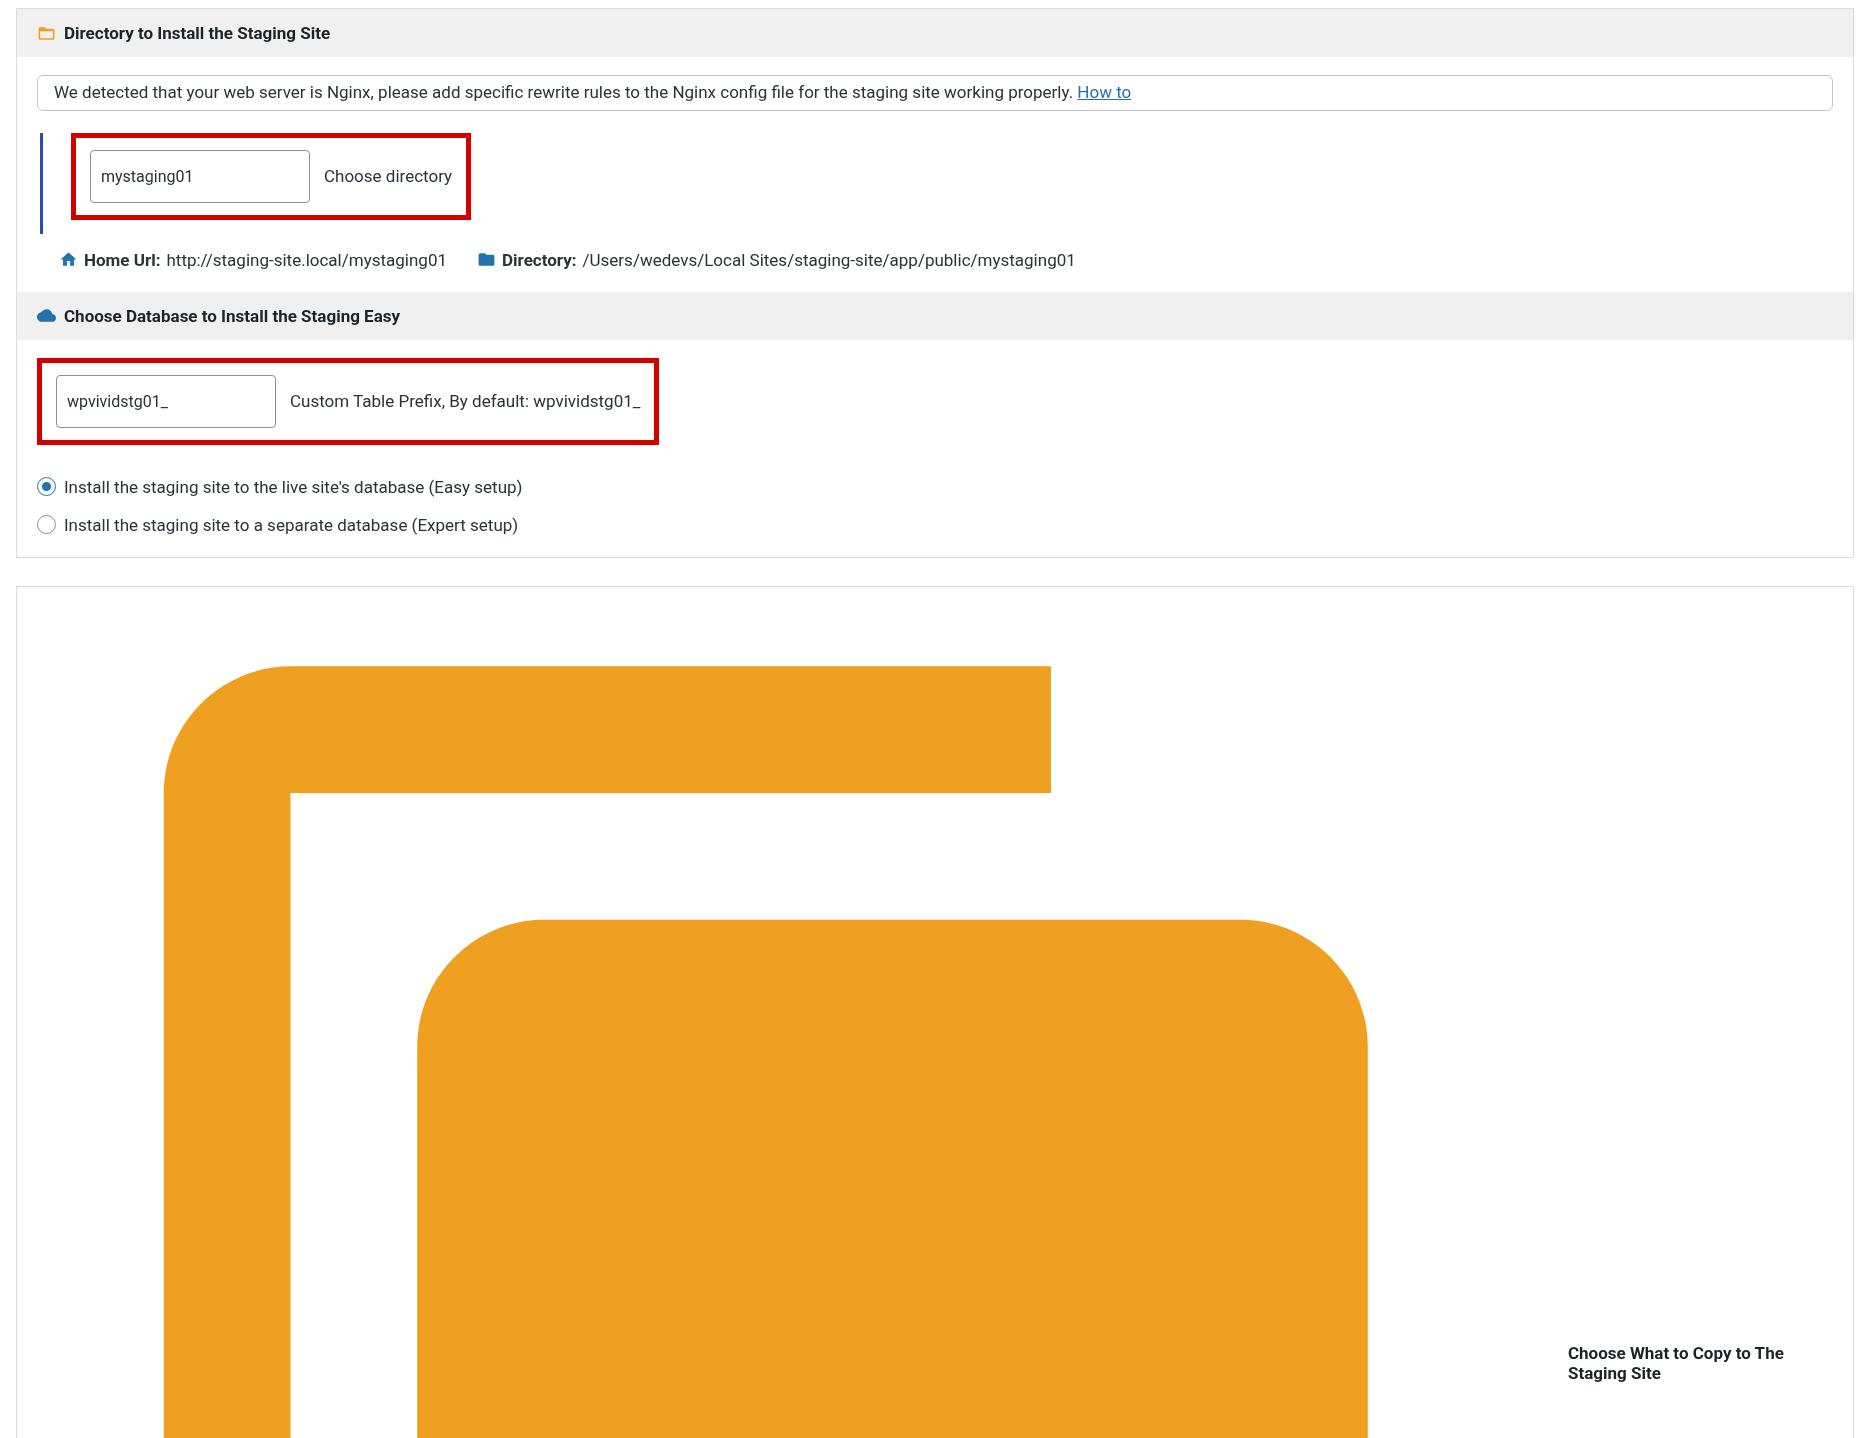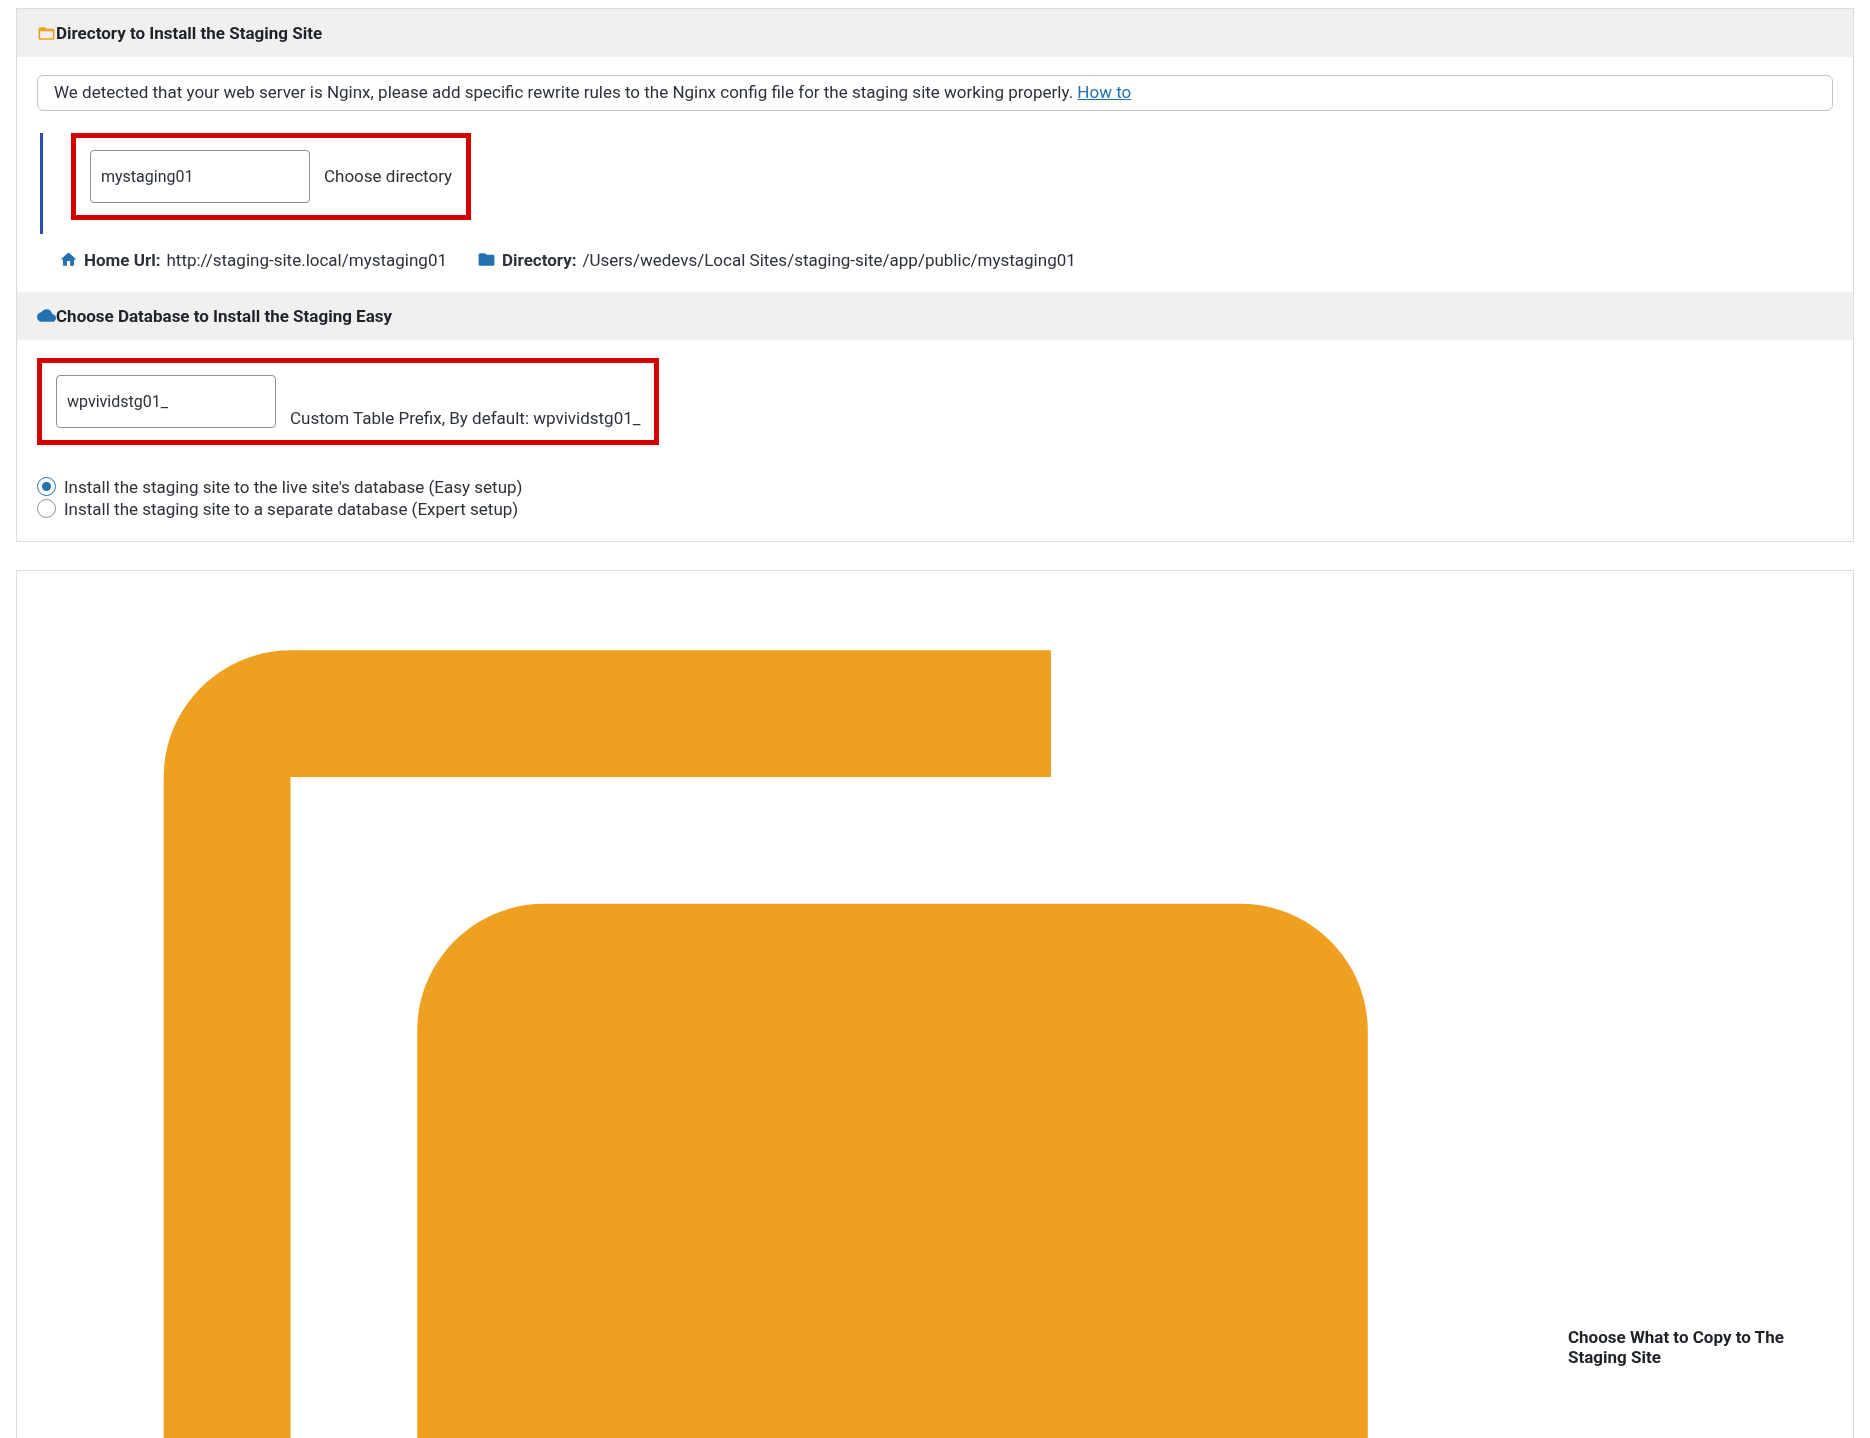--- a/index.html
+++ b/index.html
@@ -13,21 +13,21 @@
 .panel {
   border: 1px solid #dcdcde;
   background: #fff;
   margin-bottom: 28px;
 }
 .section-header {
   background: #f0f0f1;
   padding: 14px 20px;
   display: flex;
   align-items: center;
-  gap: 0;
+  gap: 8px;
 }
 .section-header h2 {
   font-size: 17px;
   font-weight: bold;
   color: #1d2327;
 }
 .section-header .hdr-icon {
   width: 19px;
   height: 19px;
   flex-shrink: 0;
@@ -79,21 +79,21 @@
 .highlight-block {
   border: 5px solid #d40000;
   padding: 12px 14px;
   display: inline-flex;
   align-items: center;
   gap: 14px;
   margin-left: 10px;
   margin-bottom: 14px;
   background: #fff;
 }
-.highlight-block.standalone { margin-left: 0; align-items: flex-end; }
+.highlight-block.standalone { margin-left: 0; }
 .blue-left-bar {
   border-left: 3px solid #2b4cb3;
   padding-left: 18px;
   margin-left: 3px;
 }
 .text-input {
   border: 1px solid #8c8f94;
   border-radius: 4px;
   padding: 16px 10px;
   font-size: 16px;
@@ -124,21 +124,21 @@
 .info-line .chunk + .chunk { margin-left: 24px; }
 .info-line b { font-weight: bold; }
 .info-line span { color: #2c3338; }
 .icon-home {
   width: 19px; height: 19px; flex-shrink: 0;
 }
 .icon-dir { width: 19px; height: 19px; flex-shrink: 0; }
 .radio-stack {
   display: flex;
   flex-direction: column;
-  gap: 2px;
+  gap: 18px;
   margin-top: 18px;
 }
 .copy-section-body {
   padding: 10px 20px 22px 20px;
 }
 </style>
 </head>
 <body>
 
 <div class="panel">

